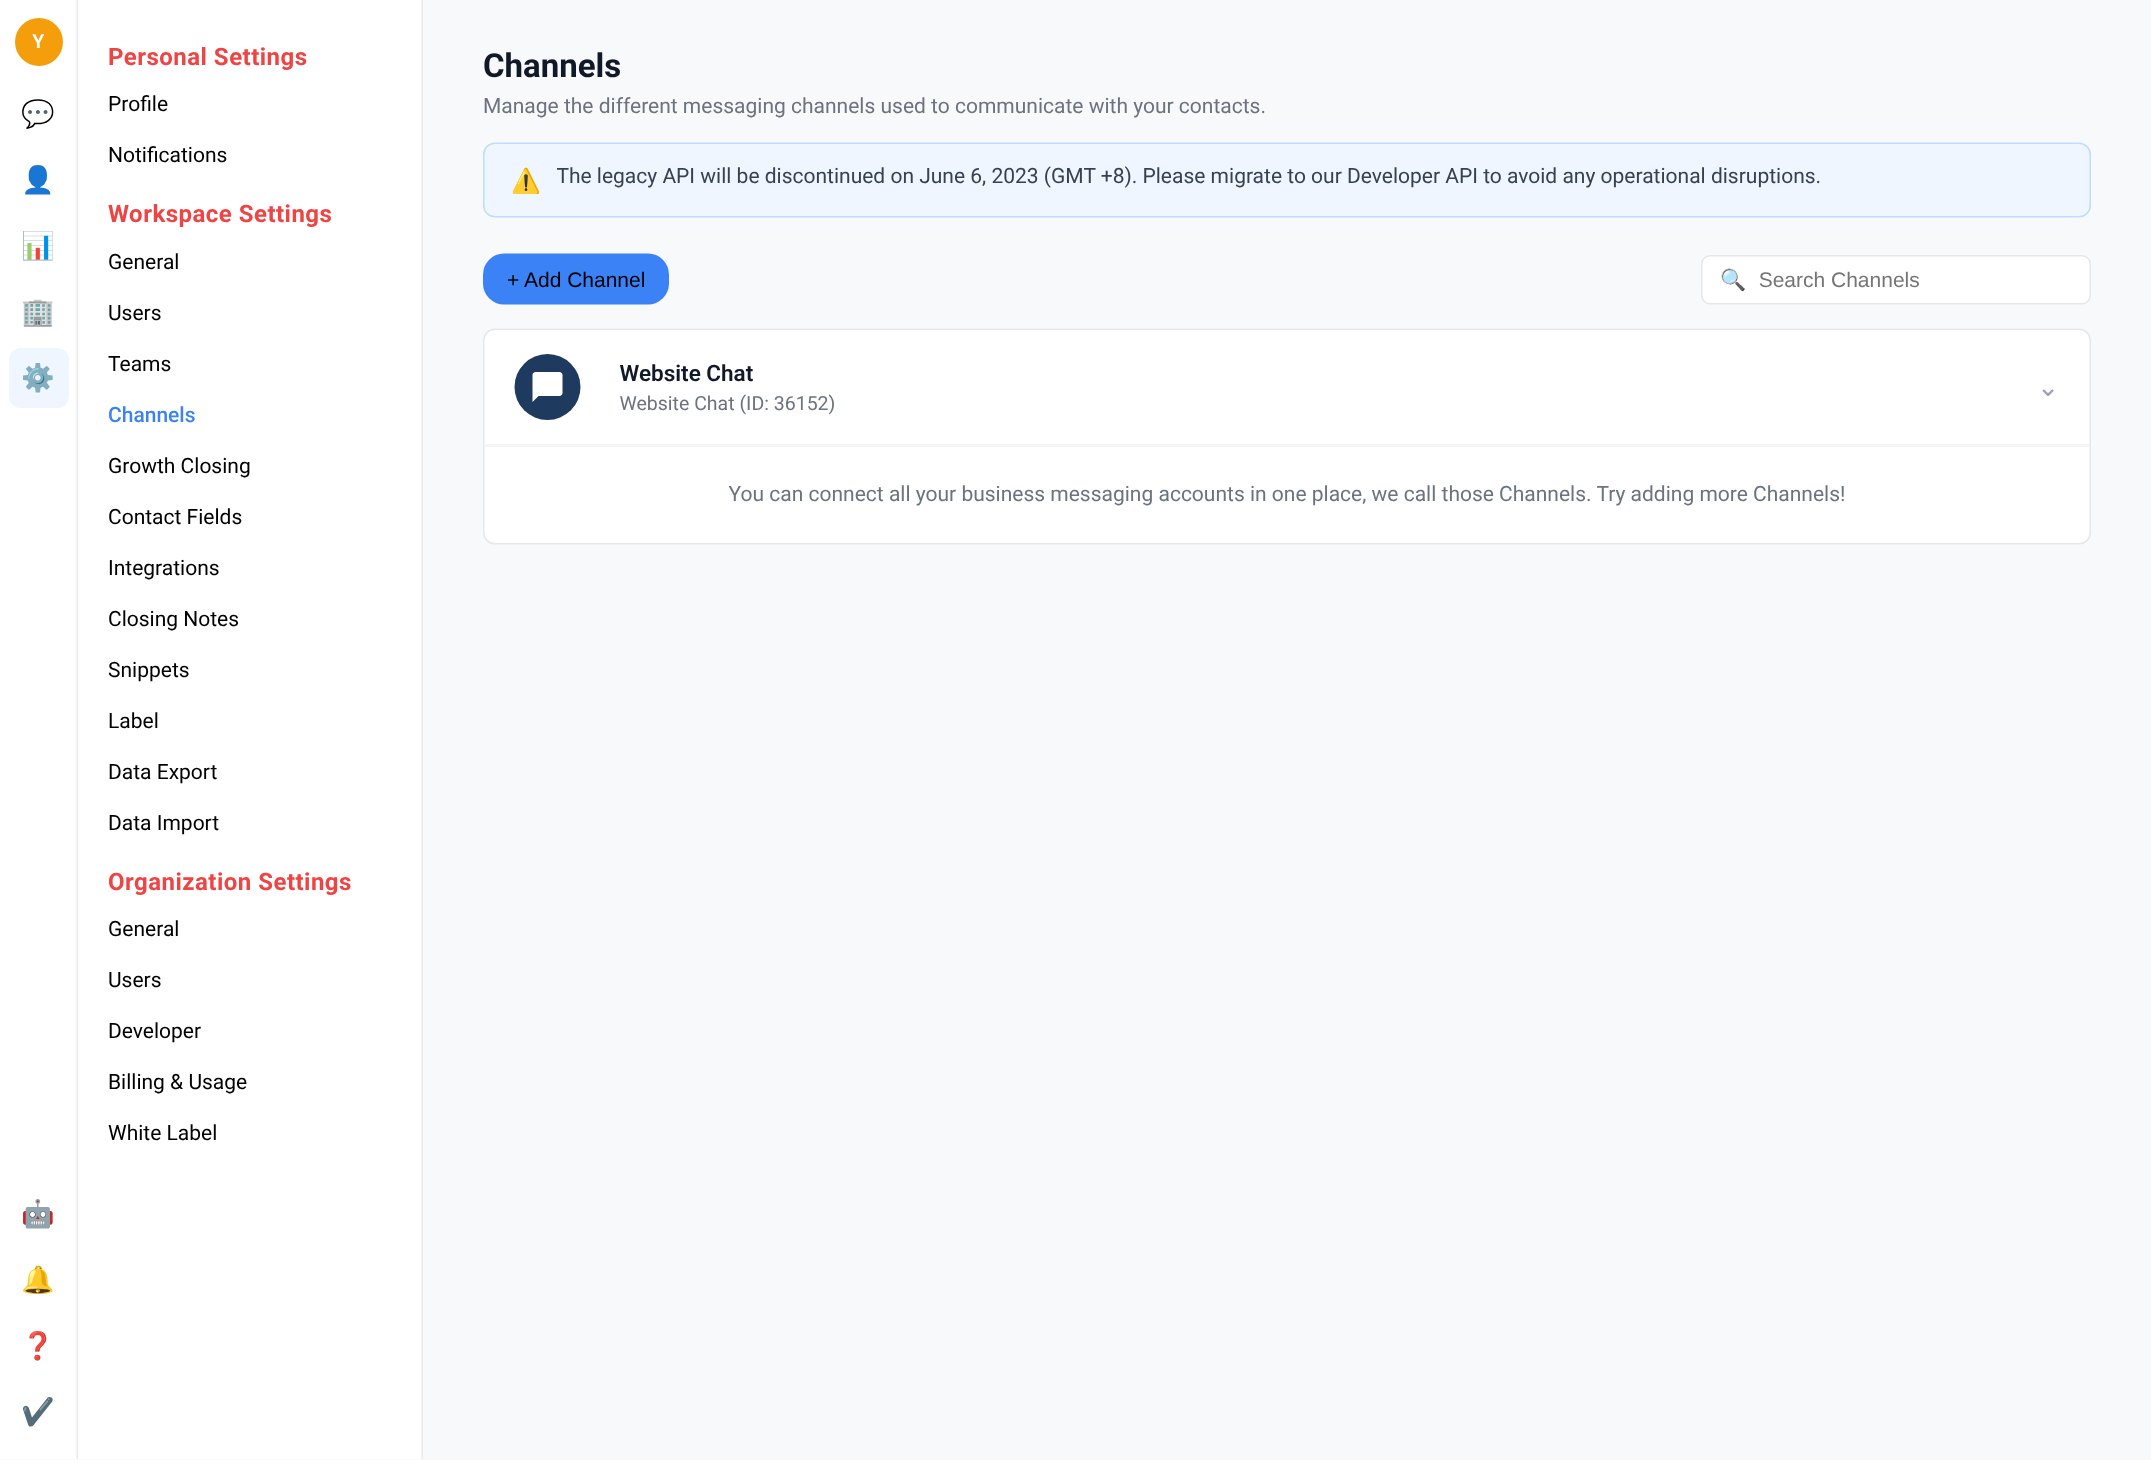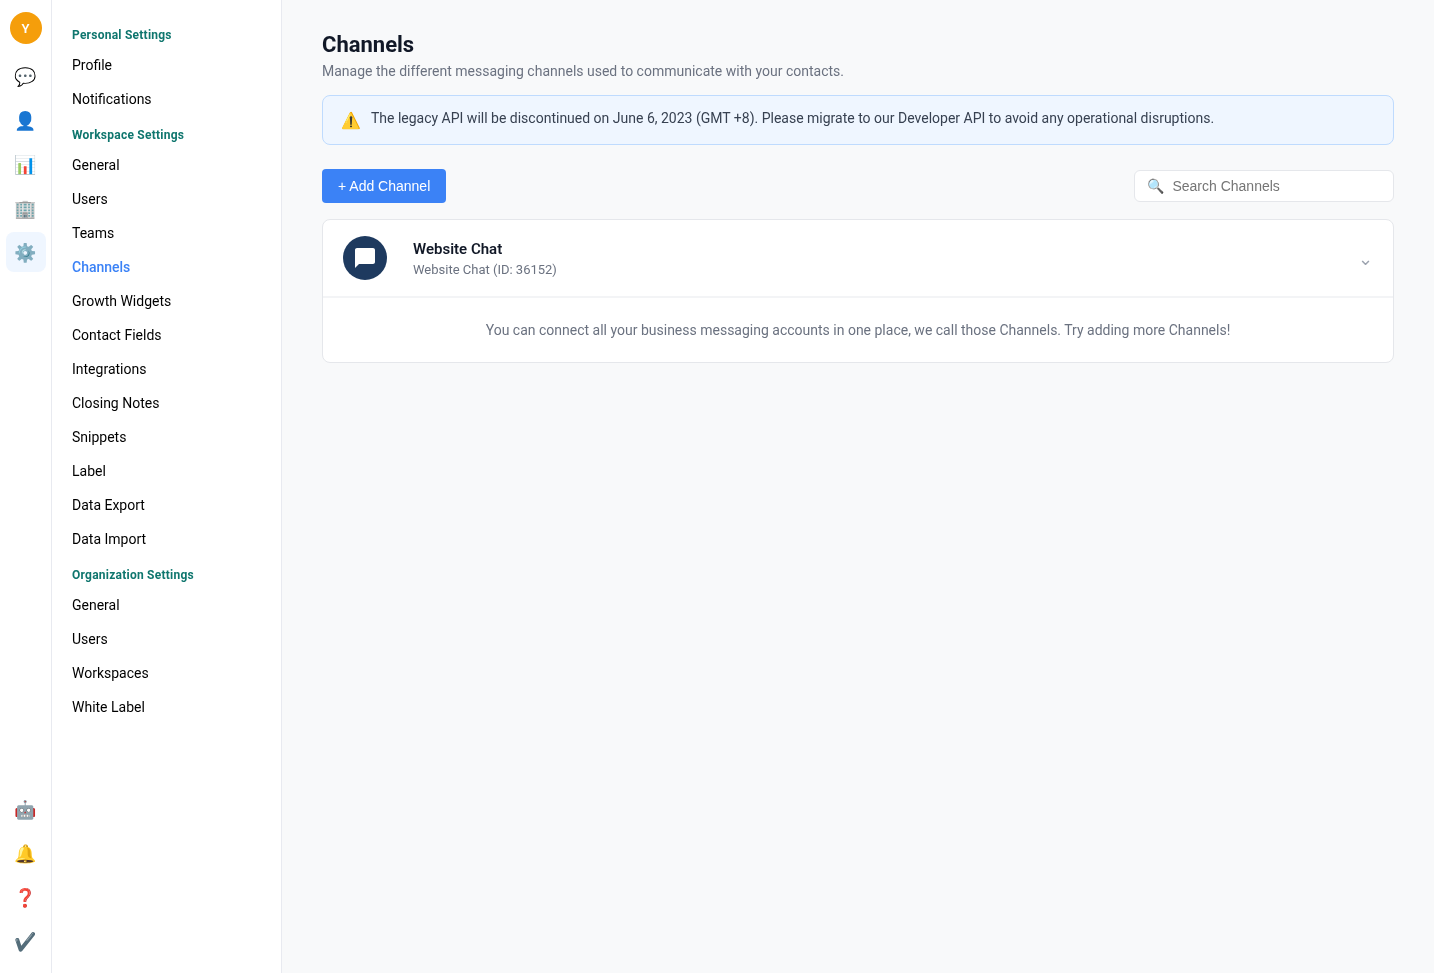--- a/index.html
+++ b/index.html
@@ -54,23 +54,23 @@
     
     .nav-sidebar {
       width: 230px;
       background: #fff;
       border-right: 1px solid #e8eaf0;
       overflow-y: auto;
       padding: 16px 0;
       flex-shrink: 0;
     }
     .nav-section-title {
-      font-size: 12px;
+      font-size: 16px;
       font-weight: 700;
-      color: #0f766e;
+      color: #ef4444;
       padding: 12px 20px 6px;
       letter-spacing: 0.02em;
     }
     .nav-item {
       display: block;
       padding: 9px 20px;
       font-size: 14px;
       color: #000000;
       cursor: pointer;
       border-radius: 0;
@@ -120,23 +120,23 @@
 
     
     .toolbar-row {
       display: flex;
       align-items: center;
       justify-content: space-between;
       margin-bottom: 16px;
     }
     .add-channel-btn {
       background: #3b82f6;
-      color: #ffffff;
+      color: #000000;
       border: none;
-      border-radius: 4px;
+      border-radius: 14px;
       padding: 9px 16px;
       font-size: 14px;
       font-weight: 500;
       cursor: pointer;
       display: flex;
       align-items: center;
       gap: 6px;
     }
 
     .search-wrapper {
@@ -240,33 +240,34 @@
 <div class="nav-sidebar">
   <div class="nav-section-title">Personal Settings</div>
   <a class="nav-item">Profile</a>
   <a class="nav-item">Notifications</a>
 
   <div class="nav-section-title">Workspace Settings</div>
   <a class="nav-item">General</a>
   <a class="nav-item">Users</a>
   <a class="nav-item">Teams</a>
   <a class="nav-item active">Channels</a>
-  <a class="nav-item">Growth Widgets</a>
+  <a class="nav-item">Growth Closing</a>
   <a class="nav-item">Contact Fields</a>
   <a class="nav-item">Integrations</a>
   <a class="nav-item">Closing Notes</a>
   <a class="nav-item">Snippets</a>
   <a class="nav-item">Label</a>
   <a class="nav-item">Data Export</a>
   <a class="nav-item">Data Import</a>
 
   <div class="nav-section-title">Organization Settings</div>
   <a class="nav-item">General</a>
   <a class="nav-item">Users</a>
-  <a class="nav-item">Workspaces</a>
+  <a class="nav-item">Developer</a>
+  <a class="nav-item">Billing &amp; Usage</a>
   <a class="nav-item">White Label</a>
 </div>
 
 <div class="main-content">
   <h1 class="page-title">Channels</h1>
   <p class="page-subtitle">Manage the different messaging channels used to communicate with your contacts.</p>
 
   <div class="alert-banner">
     <span class="alert-icon">⚠️</span>
     <span>The legacy API will be discontinued on June 6, 2023 (GMT +8). Please migrate to our Developer API to avoid any operational disruptions.</span>

